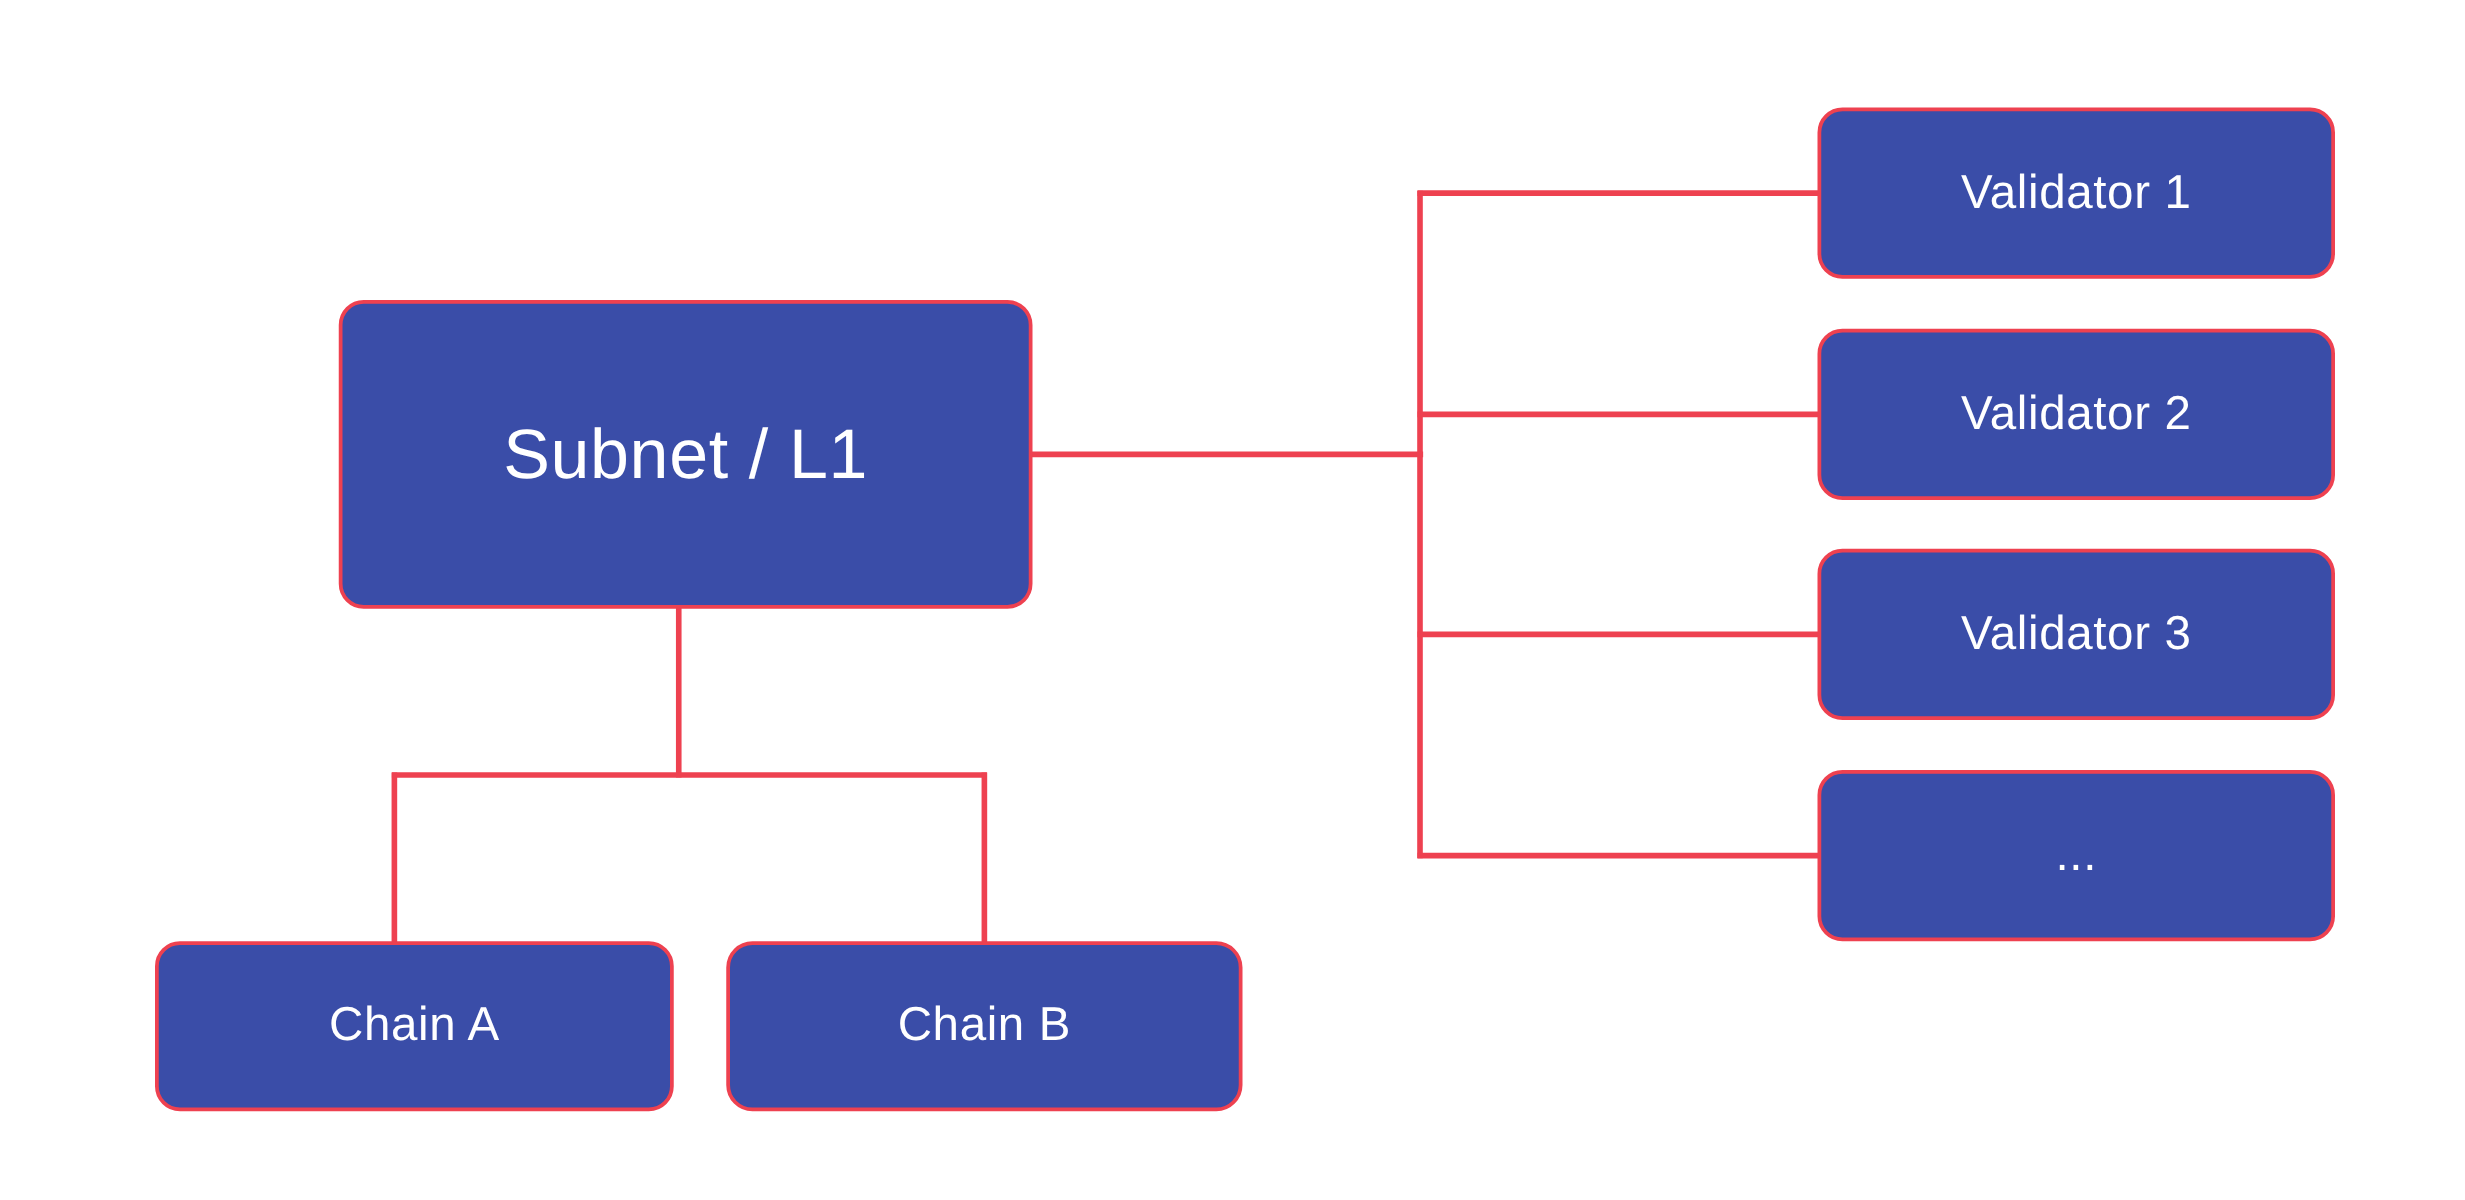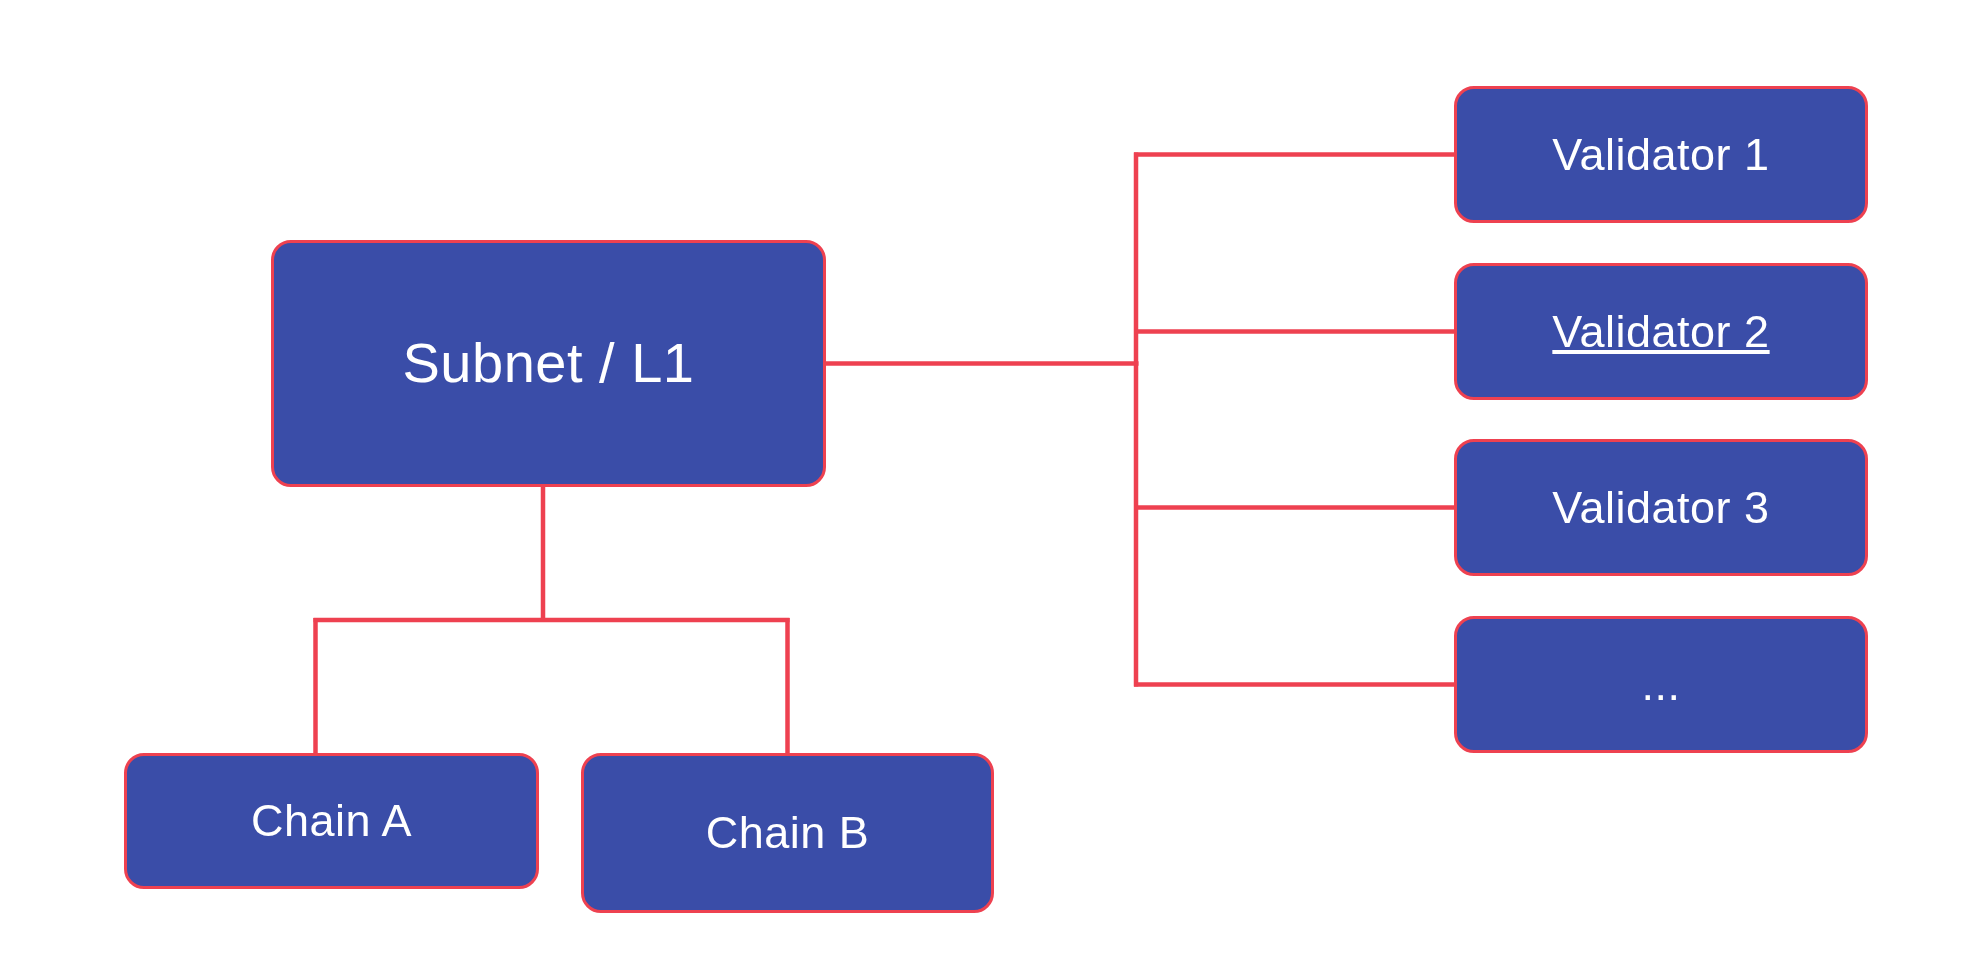--- a/index.html
+++ b/index.html
@@ -38,21 +38,21 @@
   .node {
     position: absolute;
     background: var(--node-fill);
     border: 3.5px solid var(--line);
     border-radius: 20px;
     color: var(--node-text);
     display: flex;
     align-items: center;
     justify-content: center;
     text-align: center;
-    font-size: 45px;
+    font-size: 38px;
     line-height: 1.15;
     letter-spacing: 0.5px;
   }
   .node.root {
     border-radius: 20px;
     font-size: 56px;
   }
 </style>
 </head>
 <body>
@@ -77,29 +77,29 @@
   </svg>
 
   <div class="node root" style="left:271px; top:240px; width:555px; height:247px;">
     <span>Subnet / L1</span>
   </div>
 
   <div class="node" style="left:108px; top:753px; width:415px; height:136px;margin-left:16px;">
     <span>Chain A</span>
   </div>
 
-  <div class="node" style="left:581px; top:753px; width:413px; height:160px;">
+  <div class="node" style="left:581px; top:753px; width:413px; height:136px;border-radius:21px;">
     <span>Chain B</span>
   </div>
 
   <div class="node" style="left:1454px; top:86px; width:414px; height:137px;">
     <span>Validator 1</span>
   </div>
 
-  <div class="node" style="left:1454px; top:263px; width:414px; height:137px;text-decoration:underline;">
+  <div class="node" style="left:1454px; top:263px; width:414px; height:137px;">
     <span>Validator 2</span>
   </div>
 
   <div class="node" style="left:1454px; top:439px; width:414px; height:137px;align-items:center;">
     <span>Validator 3</span>
   </div>
 
   <div class="node" style="left:1454px; top:616px; width:414px; height:137px;">
     <span>...</span>
   </div>

